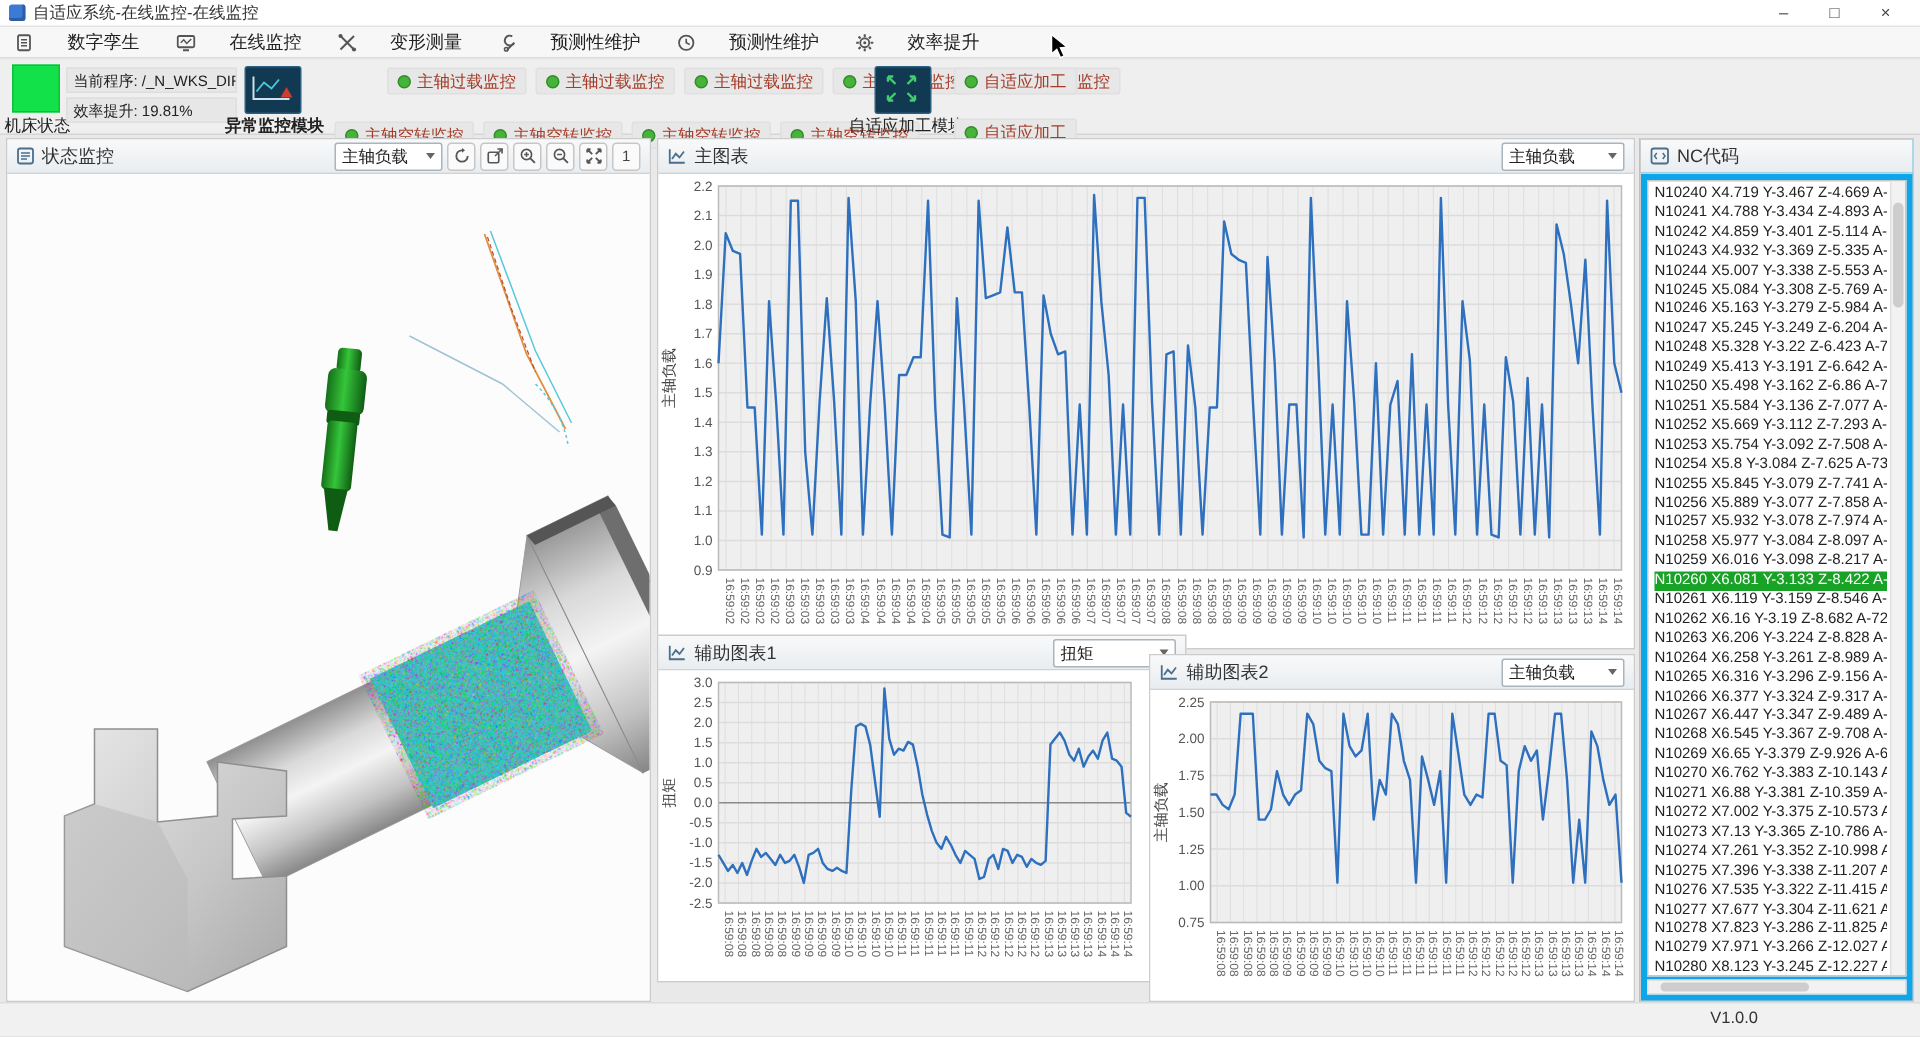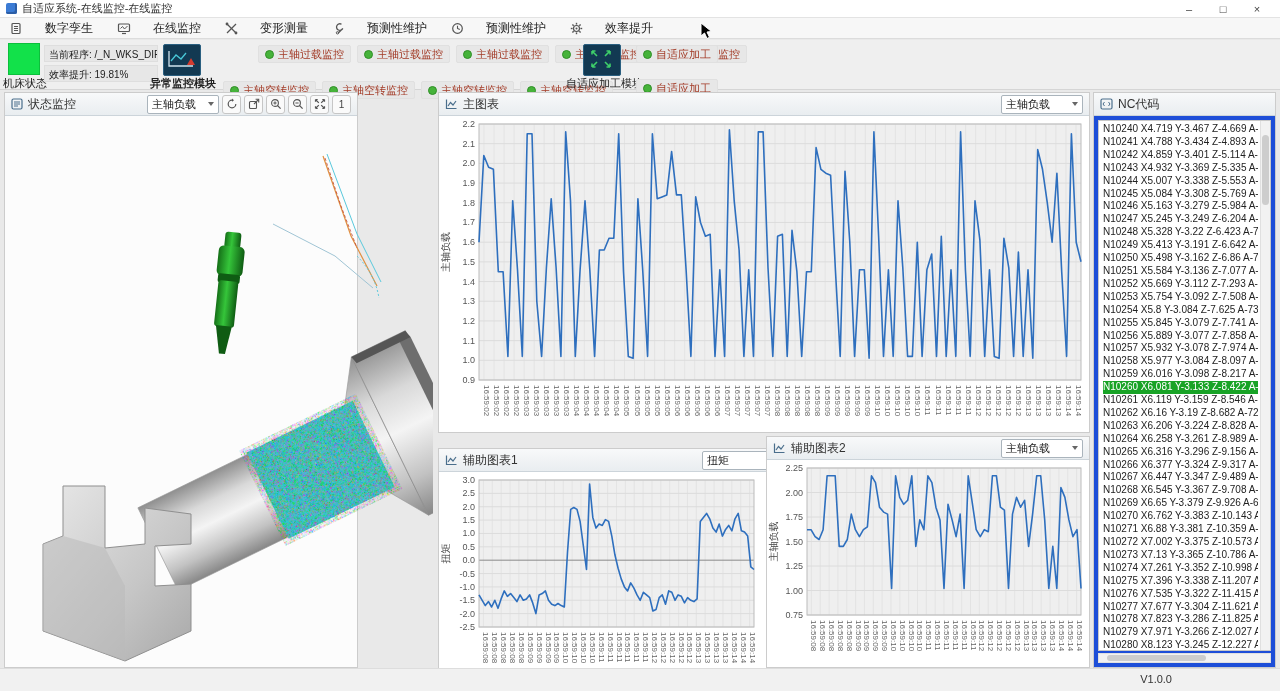--- a/index.html
+++ b/index.html
@@ -218,21 +218,21 @@
           <span class="dot"></span>
           <span>自适应加工</span>
         </div>
         <div class="mon-btn">
           <span class="dot"></span>
           <span>自适应加工</span>
         </div>
       </div>
   </div>
 
-  <div class="panel" style="left:4px;top:92px;width:354px;height:576px;">
+  <div class="panel" style="left:4px;top:92px;width:430px;height:576px;">
     <div class="panel-header">
       <svg width="12" height="12" viewBox="0 0 12 12">
           <rect x="1" y="1" width="10" height="10" rx="1.5" fill="none" stroke="#4a6e8c" stroke-width="1.2"></rect>
           <line x1="3" y1="4" x2="9" y2="4" stroke="#4a6e8c"></line>
           <line x1="3" y1="6" x2="9" y2="6" stroke="#4a6e8c"></line>
           <line x1="3" y1="8" x2="7" y2="8" stroke="#4a6e8c"></line>
         </svg>
       <span>状态监控</span>
       <span class="hdr-tools">
         <span class="select">
@@ -504,21 +504,21 @@
           <line x1="40" x2="642" y1="27.692307692307708" y2="27.692307692307708" stroke="#dcdcdc" stroke-width="1"></line>
           <text x="36" y="30.692307692307708" font-size="9" fill="#555" text-anchor="end">2.1</text>
           <line x1="40" x2="642" y1="8" y2="8" stroke="#dcdcdc" stroke-width="1"></line>
           <text x="36" y="11" font-size="9" fill="#555" text-anchor="end">2.2</text>
           <rect x="40" y="8" width="602" height="256" fill="none" stroke="#bbbbbb" stroke-width="1"></rect>
           <polyline fill="none" stroke="#2e6fbe" stroke-width="1.6" stroke-linejoin="round" points="40.0,126.2 44.8,39.5 49.6,51.3 54.4,53.3 59.3,155.7 64.1,155.7 68.9,240.4 73.7,84.8 78.5,153.7 83.3,240.4 88.2,17.8 93.0,17.8 97.8,185.2 102.6,240.4 107.4,151.8 112.2,82.8 117.1,151.8 121.9,240.4 126.7,15.9 131.5,84.8 136.3,240.4 141.1,153.7 146.0,84.8 150.8,153.7 155.6,240.4 160.4,134.0 165.2,134.0 170.0,122.2 174.8,122.2 179.7,17.8 184.5,155.7 189.3,240.4 194.1,242.3 198.9,82.8 203.7,153.7 208.6,240.4 213.4,17.8 218.2,82.8 223.0,80.9 227.8,78.9 232.6,35.6 237.5,78.9 242.3,78.9 247.1,153.7 251.9,240.4 256.7,80.9 261.5,106.5 266.4,120.2 271.2,118.3 276.0,240.4 280.8,153.7 285.6,240.4 290.4,13.9 295.2,84.8 300.1,134.0 304.9,240.4 309.7,153.7 314.5,240.4 319.3,15.9 324.1,15.9 329.0,151.8 333.8,240.4 338.6,120.2 343.4,118.3 348.2,240.4 353.0,114.3 357.9,155.7 362.7,240.4 367.5,155.7 372.3,155.7 377.1,31.6 381.9,53.3 386.8,57.2 391.6,59.2 396.4,153.7 401.2,240.4 406.0,55.3 410.8,126.2 415.6,240.4 420.5,153.7 425.3,153.7 430.1,242.3 434.9,15.9 439.7,122.2 444.5,240.4 449.4,153.7 454.2,240.4 459.0,84.8 463.8,151.8 468.6,240.4 473.4,240.4 478.3,126.2 483.1,240.4 487.9,153.7 492.7,138.0 497.5,240.4 502.3,120.2 507.2,240.4 512.0,153.7 516.8,240.4 521.6,15.9 526.4,153.7 531.2,240.4 536.0,84.8 540.9,124.2 545.7,240.4 550.5,153.7 555.3,240.4 560.1,242.3 564.9,122.2 569.8,151.8 574.6,240.4 579.4,136.0 584.2,240.4 589.0,153.7 593.8,242.3 598.7,33.6 603.5,53.3 608.3,86.8 613.1,126.2 617.9,57.2 622.7,155.7 627.6,240.4 632.4,17.8 637.2,126.2 642.0,145.8"></polyline>
           <text transform="rotate(-90 10 136)" x="10" y="136" font-size="10" fill="#444" text-anchor="middle">主轴负载</text>
         </svg></div>
   </div>
 
-  <div class="panel" style="left:438px;top:448px;width:353px;height:232px;">
+  <div class="panel" style="left:438px;top:423px;width:353px;height:232px;">
     <div class="panel-header">
       <svg width="13" height="12" viewBox="0 0 13 12">
           <polyline points="1.5,1.5 1.5,10.5 11.5,10.5" fill="none" stroke="#4a6e8c" stroke-width="1.2"></polyline>
           <polyline points="3,8 5.5,4.5 8,7 11,3" fill="none" stroke="#4a6e8c" stroke-width="1.2"></polyline>
         </svg>
       <span>辅助图表1</span>
       <span class="hdr-tools">
         <span class="select" style="min-width:72px;">
           <span>扭矩</span>
             <span class="arrow"></span>
@@ -710,21 +710,21 @@
           <line x1="40" x2="314" y1="32.5" y2="32.5" stroke="#dcdcdc" stroke-width="1"></line>
           <text x="36" y="35.5" font-size="9" fill="#555" text-anchor="end">2.00</text>
           <line x1="40" x2="314" y1="8" y2="8" stroke="#dcdcdc" stroke-width="1"></line>
           <text x="36" y="11" font-size="9" fill="#555" text-anchor="end">2.25</text>
           <rect x="40" y="8" width="274" height="147" fill="none" stroke="#bbbbbb" stroke-width="1"></rect>
           <polyline fill="none" stroke="#2e6fbe" stroke-width="1.6" stroke-linejoin="round" points="40.0,69.7 44.0,69.7 48.1,76.6 52.1,79.5 56.1,69.7 60.1,15.8 64.2,15.8 68.2,15.8 72.2,86.4 76.3,86.4 80.3,79.5 84.3,54.1 88.4,69.7 92.4,76.6 96.4,69.7 100.4,66.8 104.5,15.8 108.5,22.7 112.5,47.2 116.6,52.1 120.6,54.1 124.6,128.5 128.6,15.8 132.7,37.4 136.7,44.3 140.7,40.3 144.8,15.8 148.8,86.4 152.8,59.9 156.9,69.7 160.9,15.8 164.9,22.7 168.9,47.2 173.0,59.9 177.0,128.5 181.0,44.3 185.1,59.9 189.1,76.6 193.1,54.1 197.1,128.5 201.2,15.8 205.2,42.3 209.2,69.7 213.3,76.6 217.3,69.7 221.3,71.7 225.4,15.8 229.4,15.8 233.4,47.2 237.4,50.1 241.5,128.5 245.5,54.1 249.5,37.4 253.6,47.2 257.6,40.3 261.6,86.4 265.6,54.1 269.7,15.8 273.7,15.8 277.7,59.9 281.8,128.5 285.8,86.4 289.8,128.5 293.9,27.6 297.9,37.4 301.9,59.9 305.9,76.6 310.0,69.7 314.0,128.5"></polyline>
           <text transform="rotate(-90 10 81.5)" x="10" y="81.5" font-size="10" fill="#444" text-anchor="middle">主轴负载</text>
         </svg></div>
   </div>
 
-  <div class="panel" style="left:1093px;top:92px;width:183px;height:576px;background:#1d4ed8;">
+  <div class="panel" style="left:1093px;top:92px;width:183px;height:576px;background:#0ea5e9;">
     <div class="panel-header">
       <svg width="13" height="12" viewBox="0 0 13 12">
           <rect x="1" y="1" width="11" height="10" rx="1.5" fill="none" stroke="#4a6e8c" stroke-width="1.2"></rect>
           <polyline points="4.5,4 3,6 4.5,8" fill="none" stroke="#4a6e8c"></polyline>
           <polyline points="8.5,4 10,6 8.5,8" fill="none" stroke="#4a6e8c"></polyline>
         </svg>
       <span>NC代码</span>
     </div>
     <div class="nc-list">
         <div class="nc-line">N10240 X4.719 Y-3.467 Z-4.669 A-76.396</div>

